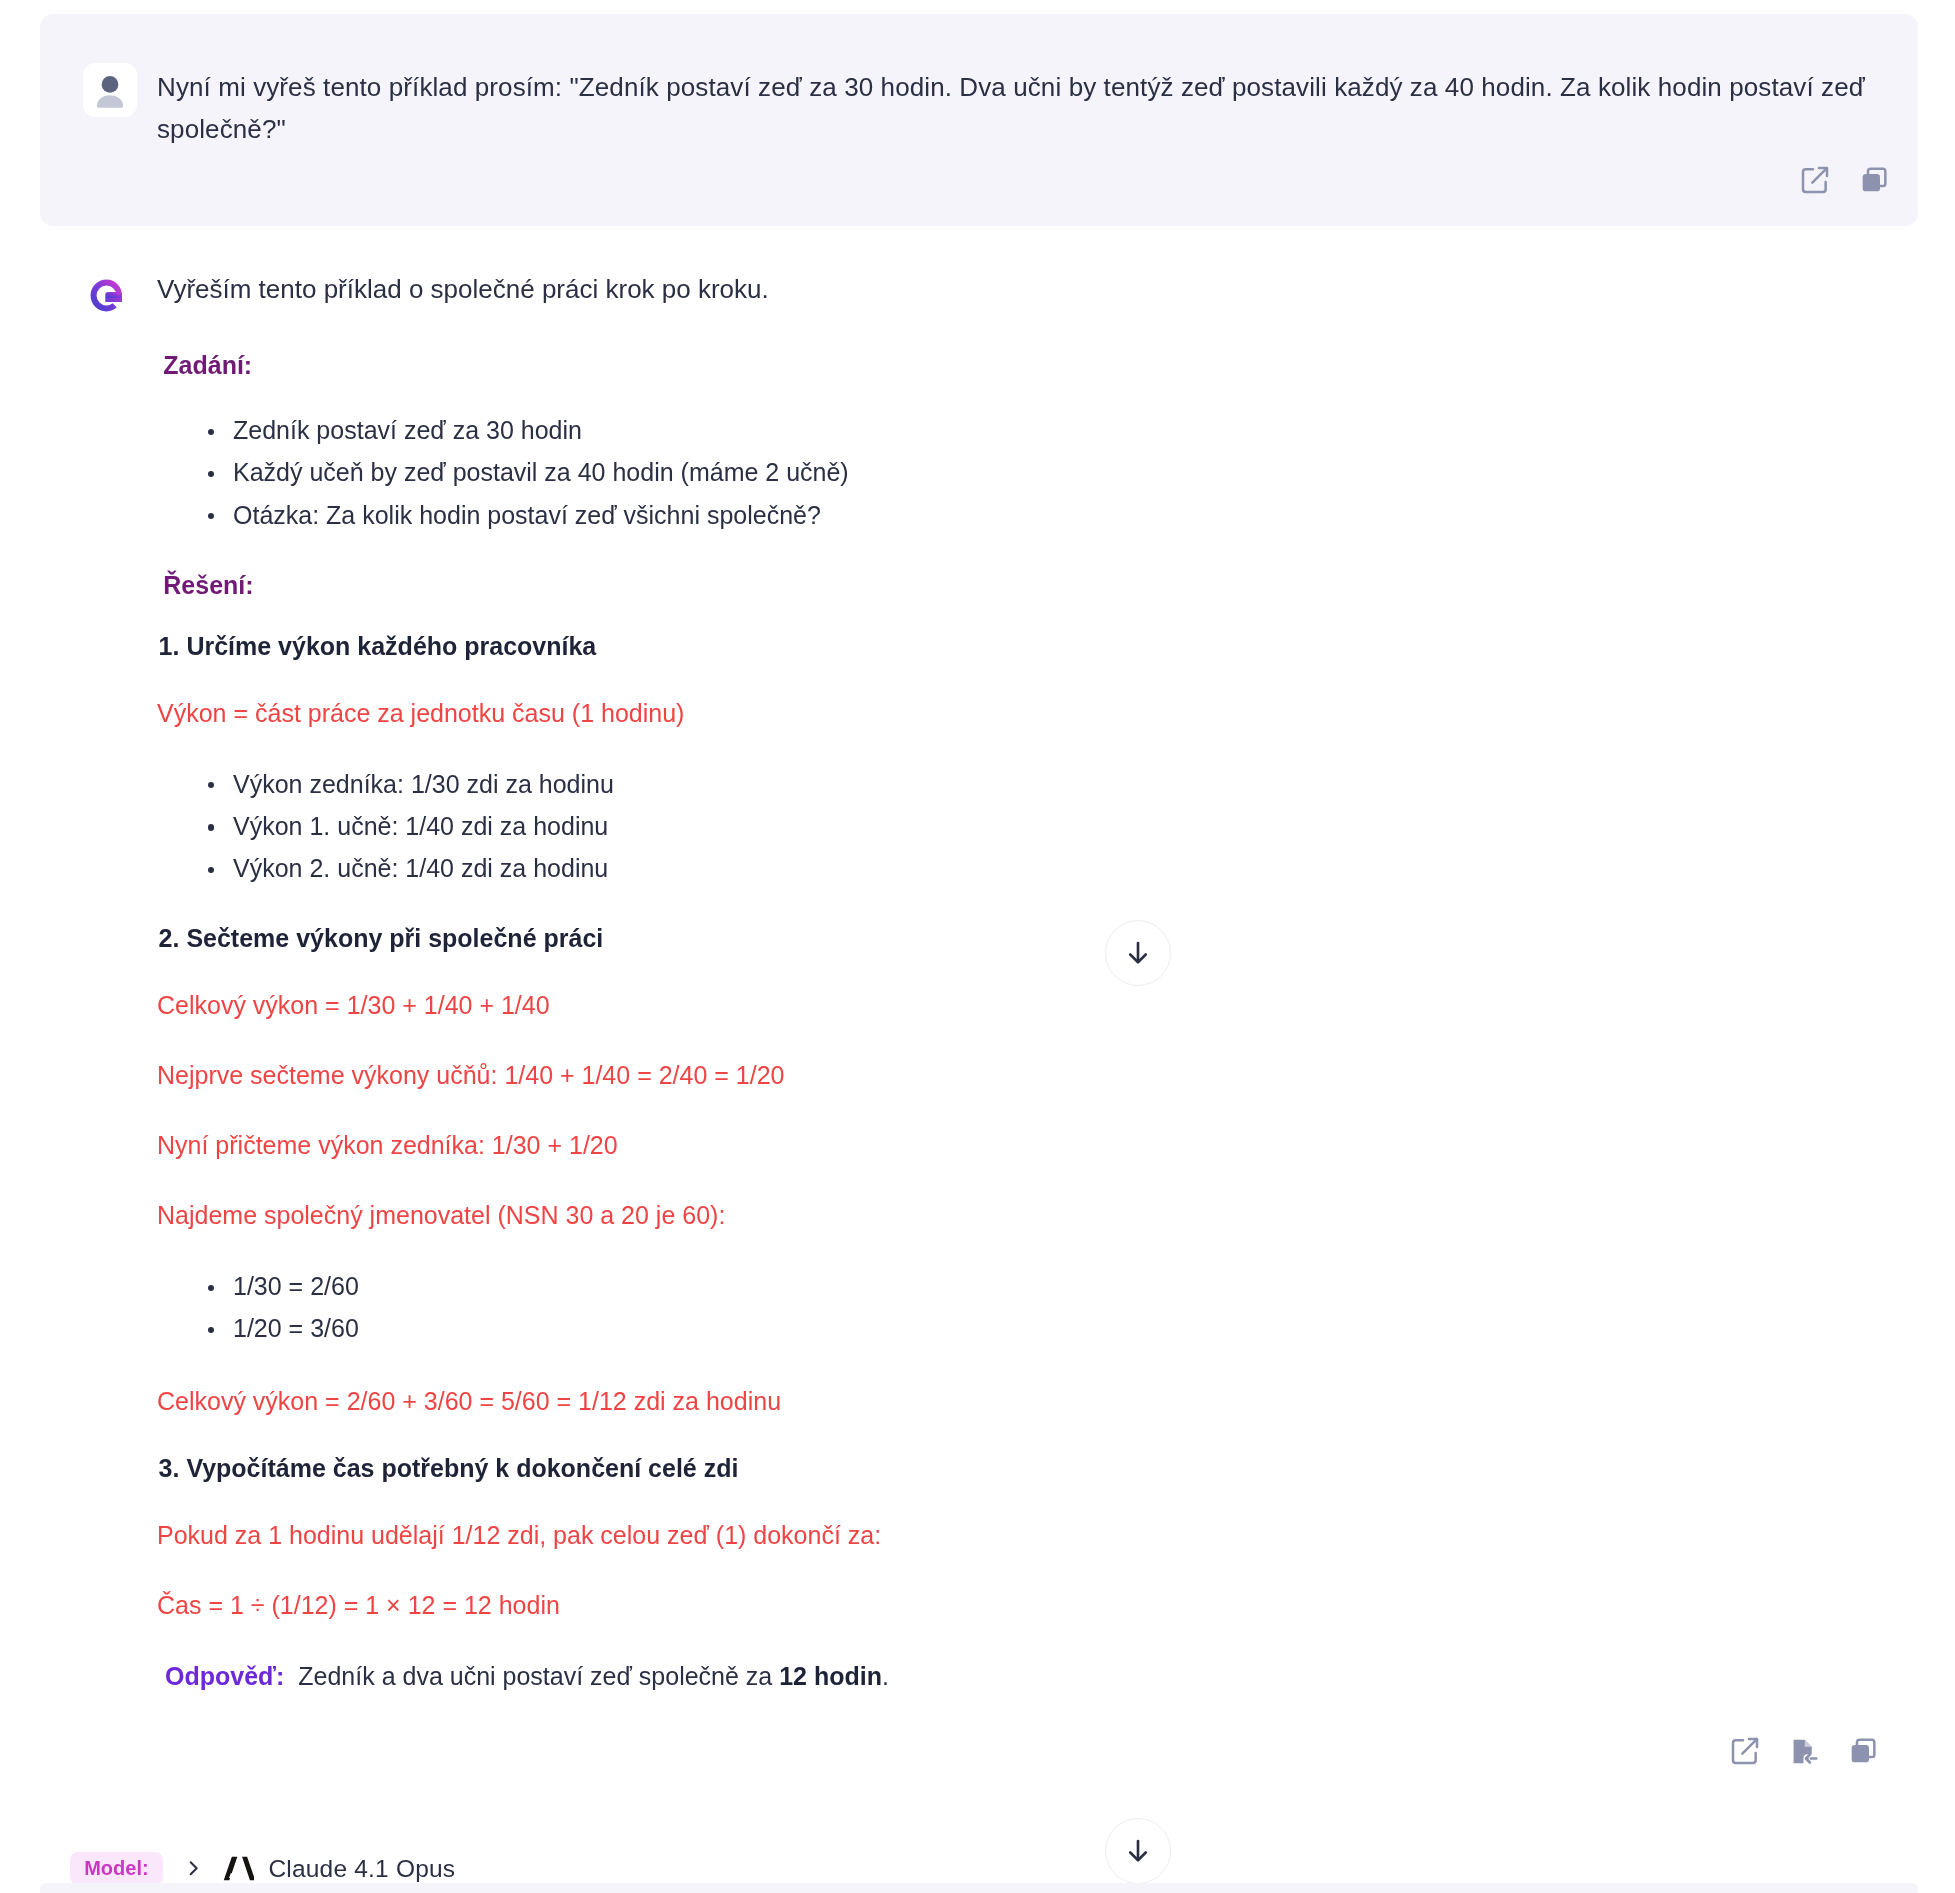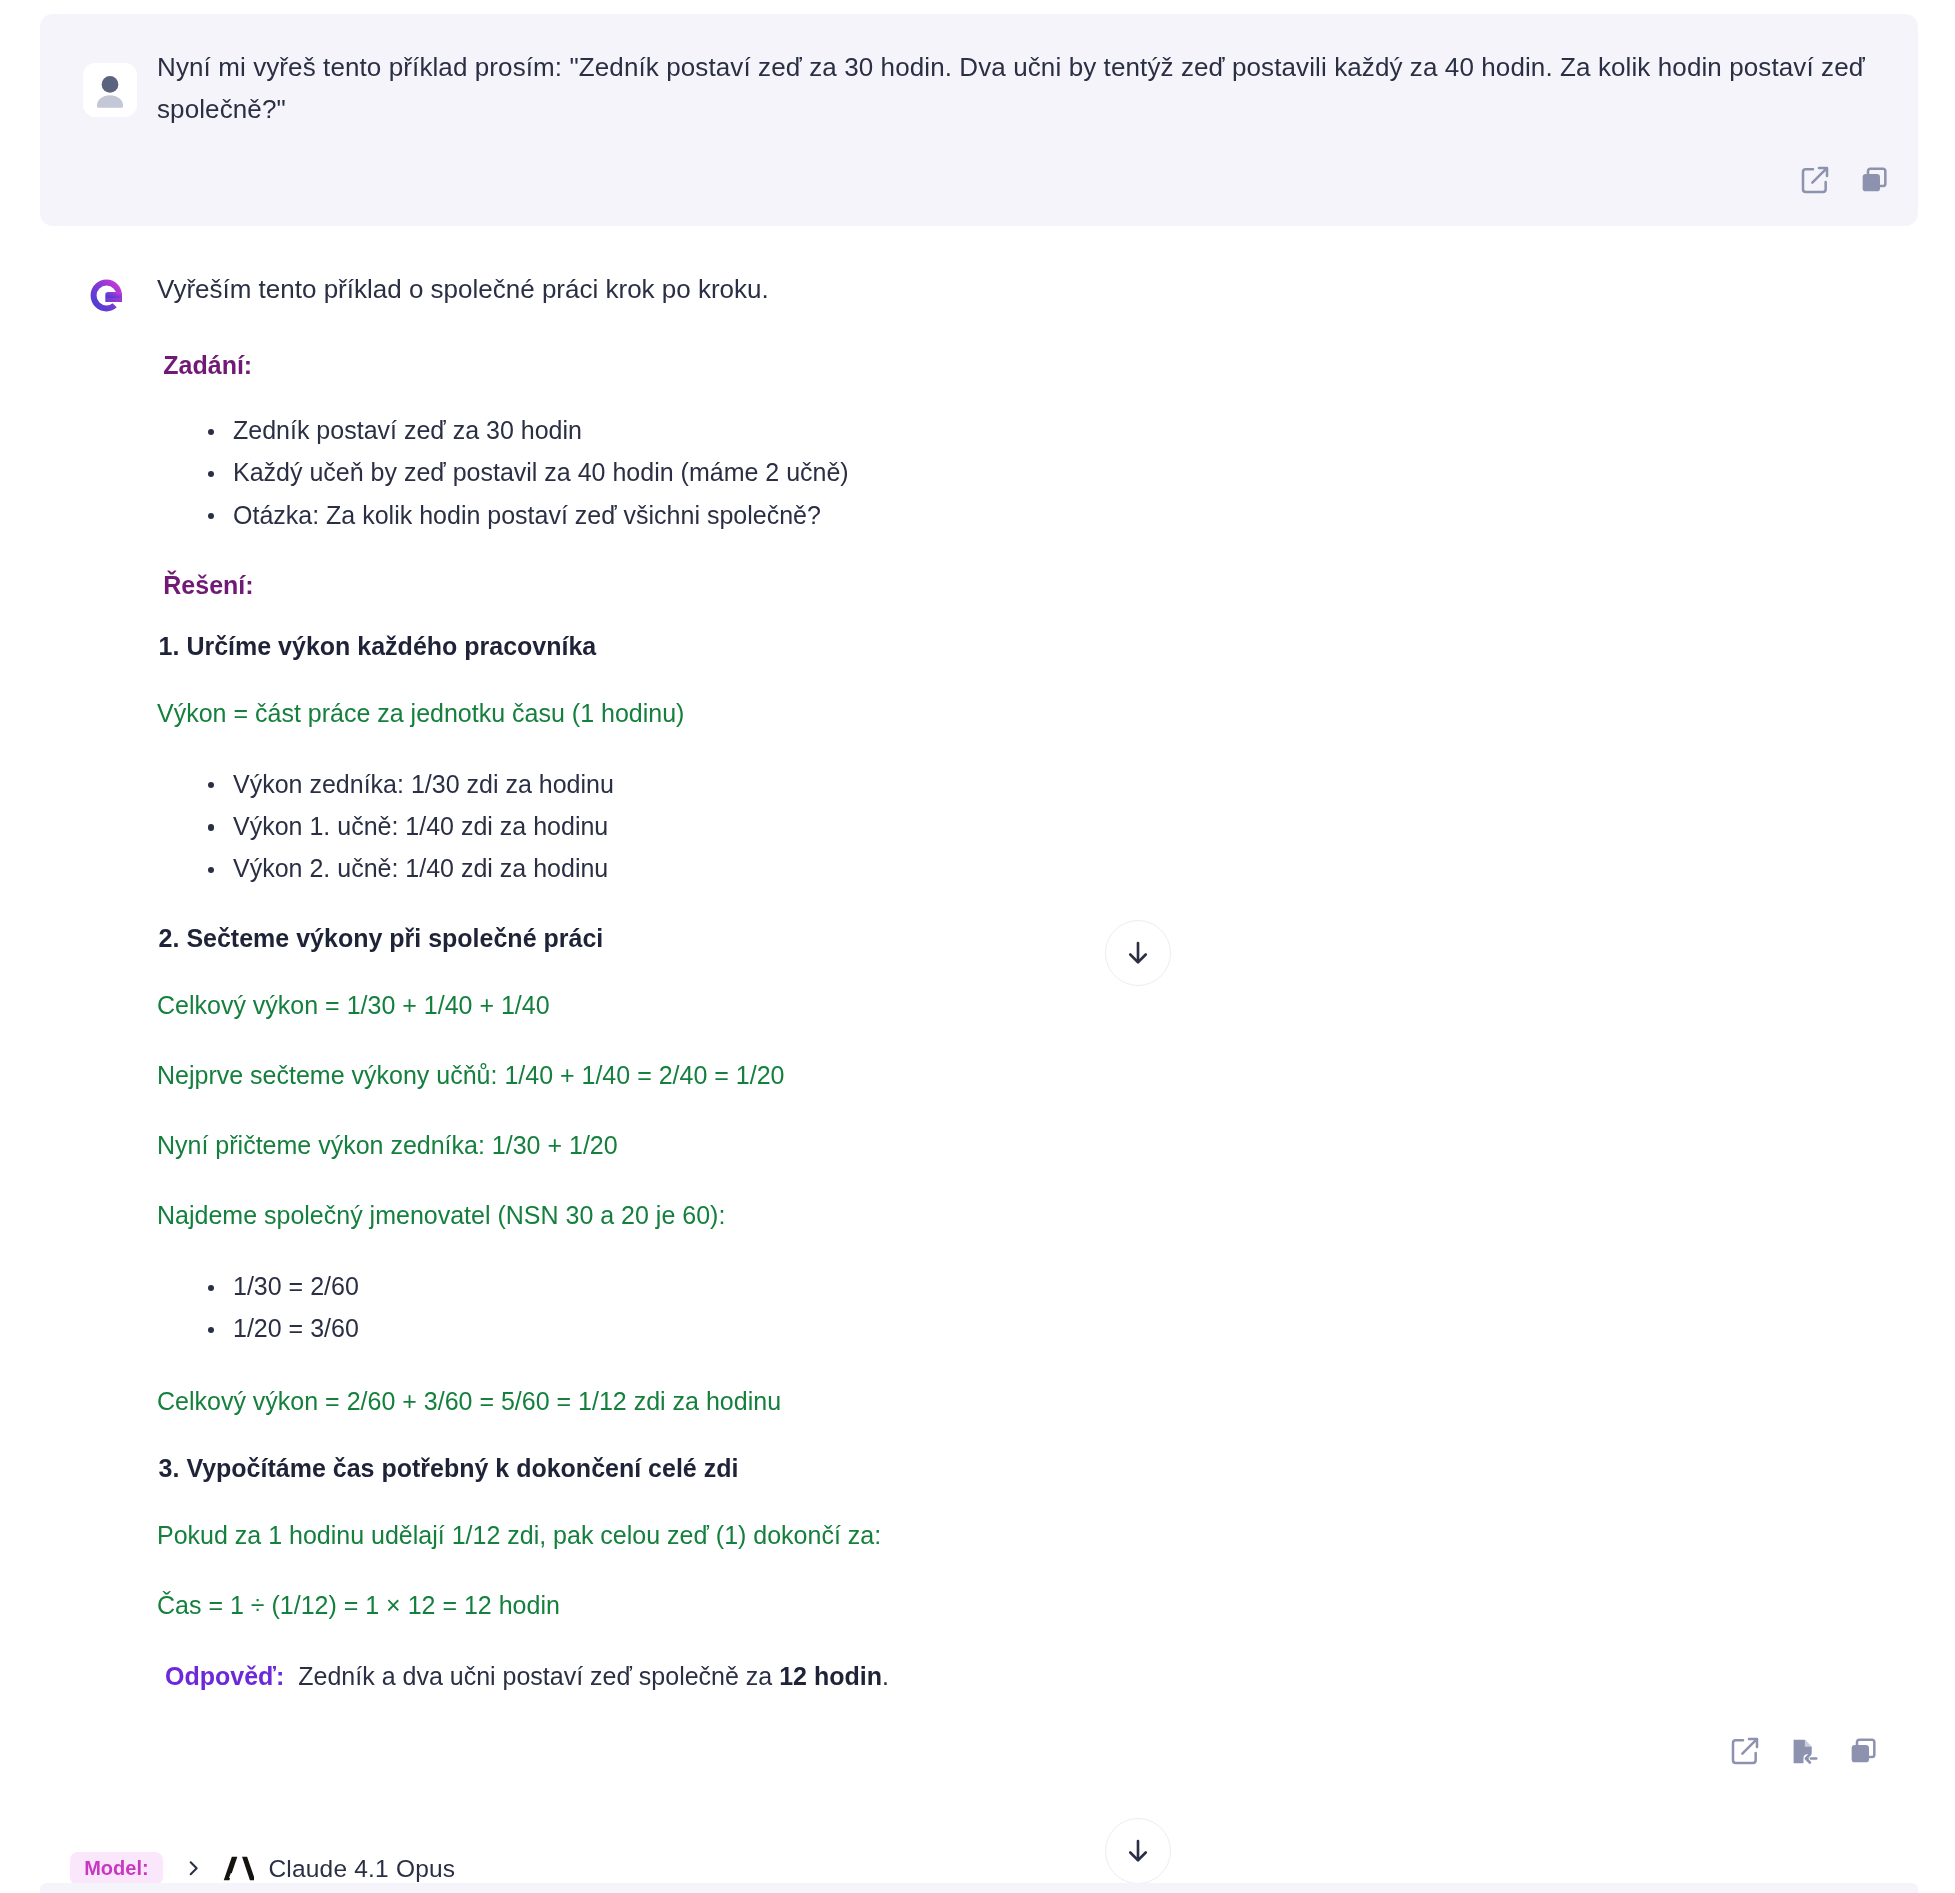--- a/index.html
+++ b/index.html
@@ -41,21 +41,21 @@
     width: 54px;
     height: 54px;
     background: #ffffff;
     border-radius: 12.6px;
   }
   .user-avatar svg { display:block; }
 
   .user-text {
     position: absolute;
     left: 117px;
-    top: 32px;
+    top: 52px;
     width: 1722px;
     font-size: 26px;
     line-height: 42px;
     color: #2b2f44;
     letter-spacing: 0.1px;
   }
 
   .user-actions {
     position: absolute;
     right: 28.4px;
@@ -103,21 +103,21 @@
   .step-title {
     font-size: 25px;
     font-weight: 700;
     color: #1f2338;
     margin: 0 0 35px 0;
     padding-left: 1.6px;
   }
   .para {
     font-size: 25px;
     line-height: 35px;
-    color: #15803d;
+    color: #ef4444;
     margin: 0 0 35px 0;
   }
   ul.bullets {
     list-style: none;
     margin: 0 0 38px 0;
     padding: 0 0 0 46px;
   }
   ul.bullets li {
     font-size: 25px;
     line-height: 36px;

